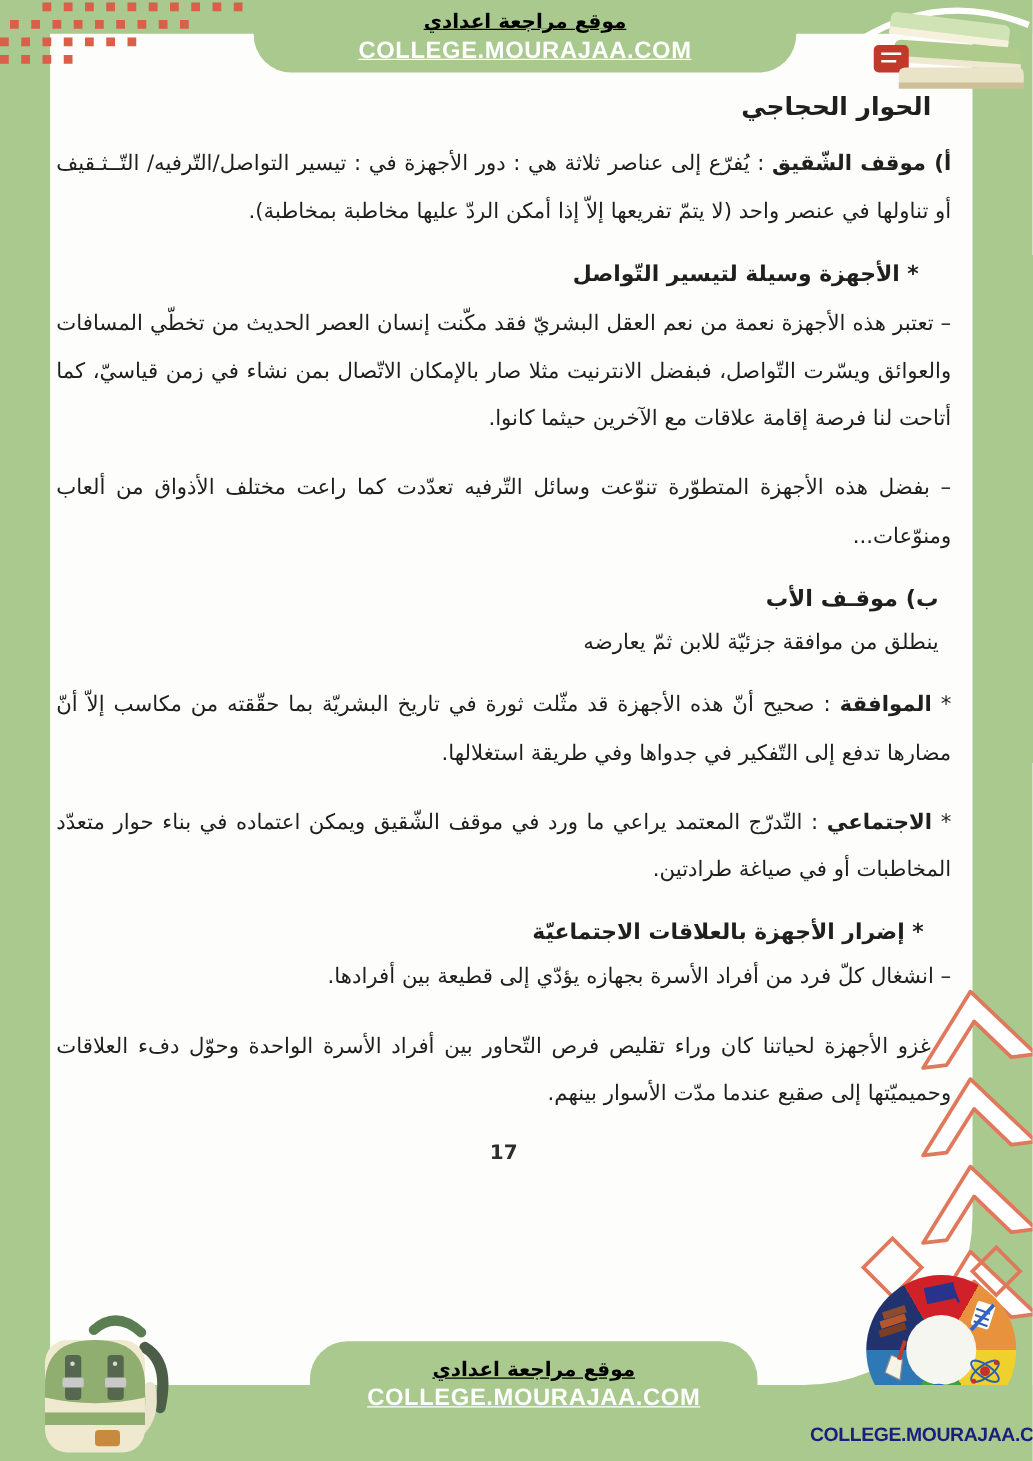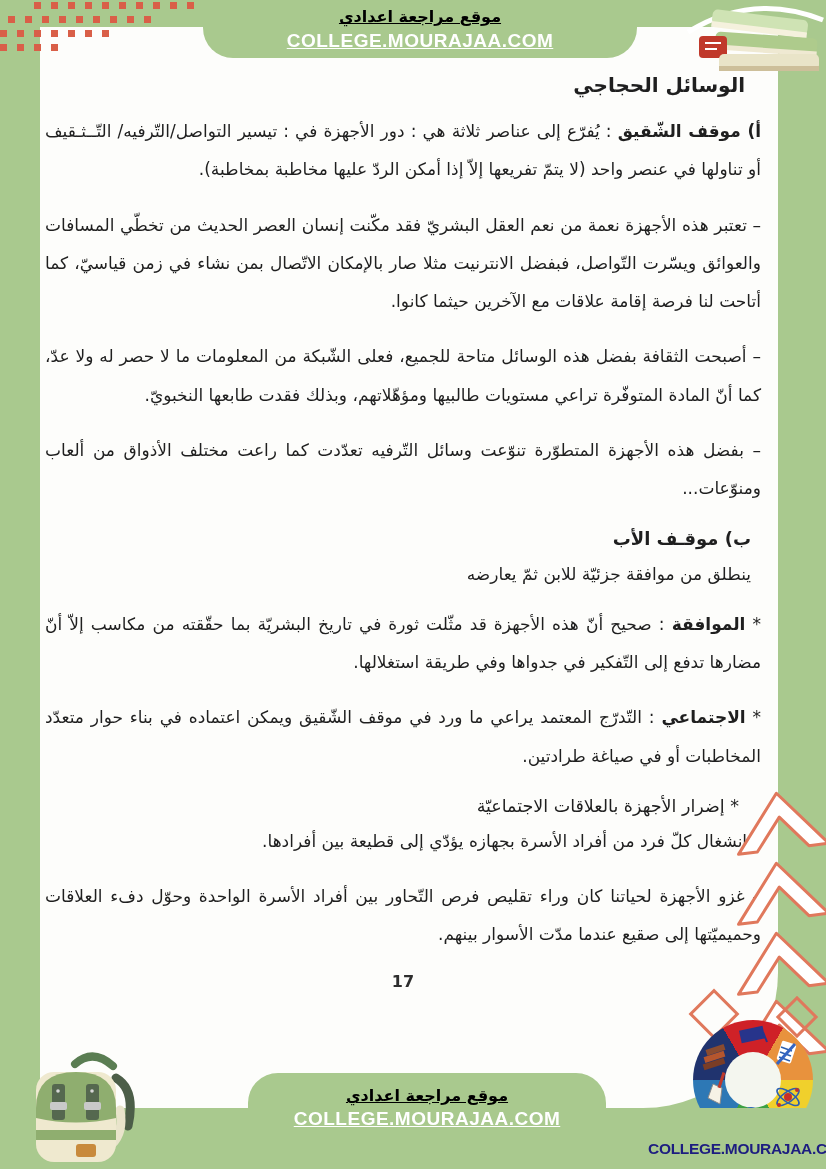--- a/index.html
+++ b/index.html
@@ -42,21 +42,21 @@
   }
   .doc-title{margin:46px 16px 0 0;font-size:20px;font-weight:bold;line-height:1.3;text-align-last:right;}
   .intro{margin-top:14px;}
   .b{font-weight:bold;}
   .sec-h{margin-top:16px;padding-right:26px;font-weight:bold;font-size:17.5px;line-height:1.6;text-align-last:right;}
   .sec-p{margin-top:6px;}
   .mt-lg{margin-top:26px;}
   .father-h{margin-top:0;padding-right:10px;font-weight:bold;font-size:18px;line-height:1.7;text-align-last:right;}
   .father-lead{margin-top:2px;padding-right:10px;line-height:2.0;text-align-last:right;}
   .point{margin-top:14px;}
-  .harm-h{margin-top:12px;padding-right:22px;font-weight:normal;font-size:17.5px;line-height:1.6;text-align-last:right;}
+  .harm-h{margin-top:12px;padding-right:22px;font-weight:bold;font-size:17.5px;line-height:1.6;text-align-last:right;}
   .harm-b{margin-top:2px;}
   .page-number{margin-top:6px;text-align:center;text-align-last:center;font-weight:bold;font-size:16px;color:#2e2e2e;line-height:1.4;}
   
   .dots{position:absolute;left:0;top:0;z-index:6;}
   .books{position:absolute;left:683px;top:0;z-index:6;}
   .backpack{position:absolute;left:20px;top:1044px;z-index:6;}
   .chev{position:absolute;left:733px;width:95px;height:74px;z-index:2;transform:rotate(-7deg);}
   .diamond{position:absolute;border:3px solid #e0785c;transform:rotate(45deg);z-index:2;background:transparent;}
   .logo{position:absolute;left:693px;top:1020px;width:120px;height:120px;z-index:3;}
   .ring{
@@ -130,27 +130,27 @@
     <rect x="32" y="47" width="102" height="5" fill="#efe9d2"></rect>
   </g>
   <rect x="16" y="36" width="28" height="22" rx="4" fill="#c0392b"></rect>
   <line x1="22" y1="43" x2="38" y2="43" stroke="#fff" stroke-width="2"></line>
   <line x1="22" y1="49" x2="34" y2="49" stroke="#fff" stroke-width="2"></line>
   <rect x="36" y="54" width="100" height="16" rx="5" fill="#e9e4c8"></rect>
   <rect x="36" y="66" width="100" height="5" fill="#cdbf9a"></rect>
 </svg>
 
 <div class="content" lang="ar" dir="rtl">
-  <div class="doc-title">الوسائل الحجاجي</div>
+  <div class="doc-title">الحوار الحجاجي</div>
 
   <p class="intro"><span class="b">أ) موقف الشّقيق</span><span> : يُفرّع إلى عناصر ثلاثة هي : دور الأجهزة في : تيسير التواصل/التّرفيه/ التّــثـقيف أو تناولها في عنصر واحد (لا يتمّ تفريعها إلاّ إذا أمكن الردّ عليها مخاطبة بمخاطبة).</span></p>
 
+  <div class="sec-h"><span>*</span> <span>الأجهزة وسيلة لتيسير التّواصل</span></div>
   <p class="sec-p">– تعتبر هذه الأجهزة نعمة من نعم العقل البشريّ فقد مكّنت إنسان العصر الحديث من تخطّي المسافات والعوائق ويسّرت التّواصل، فبفضل الانترنيت مثلا صار بالإمكان الاتّصال بمن نشاء في زمن قياسيّ، كما أتاحت لنا فرصة إقامة علاقات مع الآخرين حيثما كانوا.</p>
 
-  <p class="sec-p">– أصبحت الثقافة بفضل هذه الوسائل متاحة للجميع، فعلى الشّبكة من المعلومات ما لا حصر له ولا عدّ، كما أنّ المادة المتوفّرة تراعي مستويات طالبيها ومؤهّلاتهم، وبذلك فقدت طابعها النخبويّ.</p>
 
   <p class="sec-p">– بفضل هذه الأجهزة المتطوّرة تنوّعت وسائل التّرفيه تعدّدت كما راعت مختلف الأذواق من ألعاب ومنوّعات...</p>
 
   <div class="father-h">ب) موقـف الأب</div>
   <div class="father-lead">ينطلق من موافقة جزئيّة للابن ثمّ يعارضه</div>
 
   <p class="point"><span>*</span> <span class="b">الموافقة</span><span> : صحيح أنّ هذه الأجهزة قد مثّلت ثورة في تاريخ البشريّة بما حقّقته من مكاسب إلاّ أنّ مضارها تدفع إلى التّفكير في جدواها وفي طريقة استغلالها.</span></p>
 
   <p class="point"><span>*</span> <span class="b">الاجتماعي</span><span> : التّدرّج المعتمد يراعي ما ورد في موقف الشّقيق ويمكن اعتماده في بناء حوار متعدّد المخاطبات أو في صياغة طرادتين.</span></p>
 

